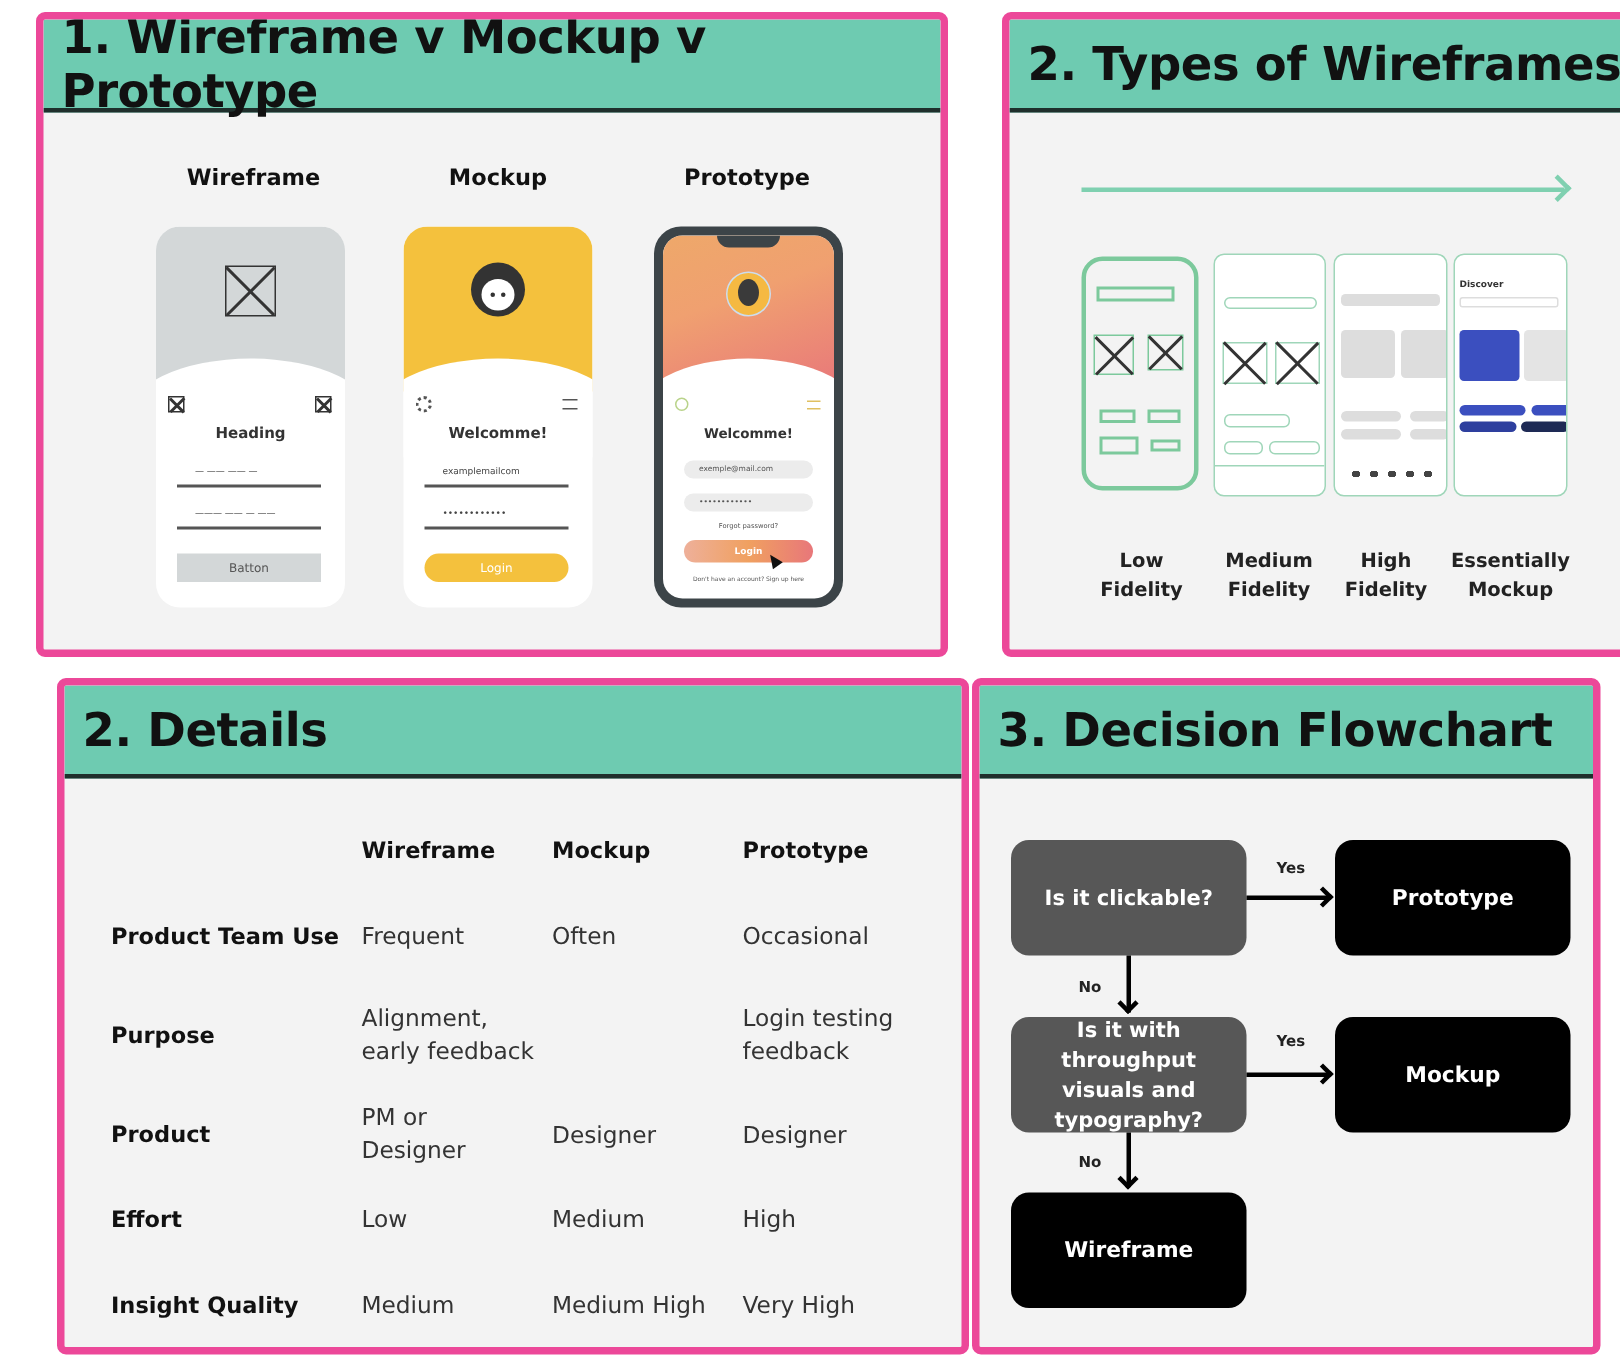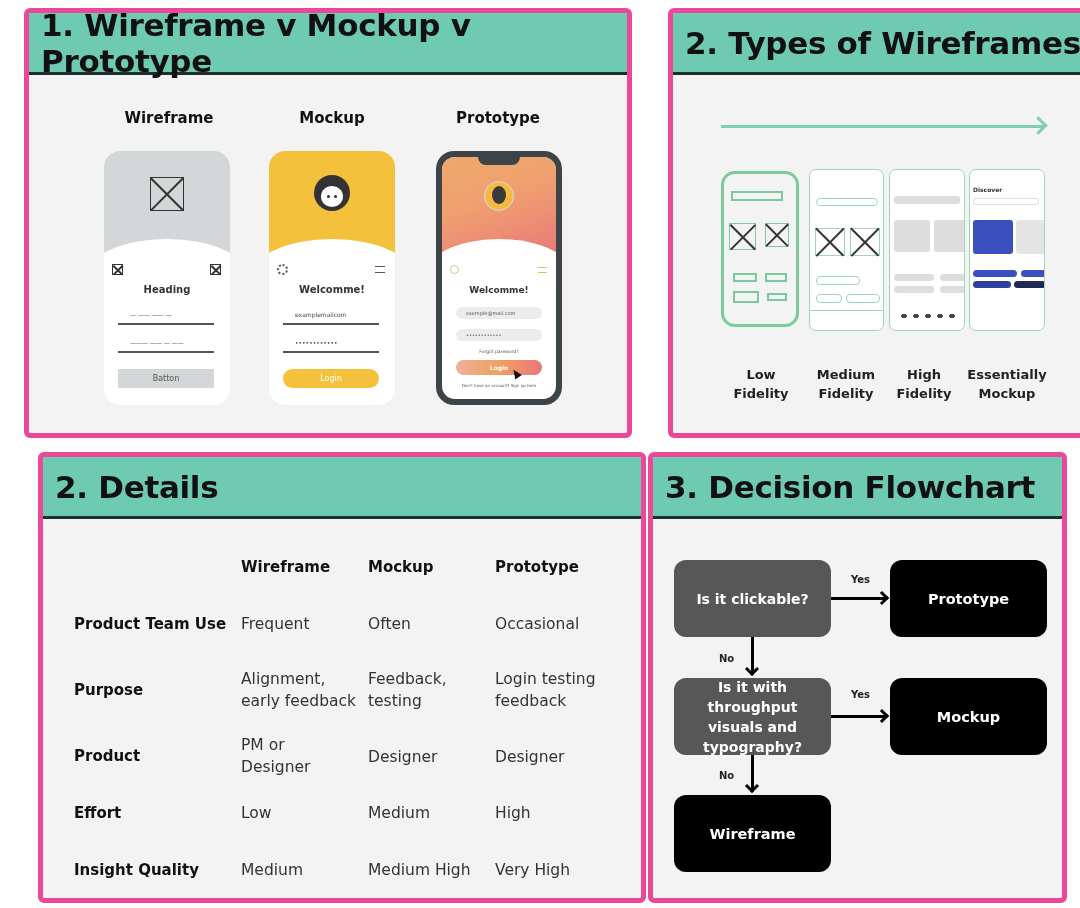--- a/index.html
+++ b/index.html
@@ -199,21 +199,20 @@
   <div class="tbl-h" style="left:325px; top:101px;">Mockup</div>
   <div class="tbl-h" style="left:452px; top:101px;">Prototype</div>
 
   <div class="tbl-rowlabel" style="top:158px;">Product Team Use</div>
   <div class="tbl-cell" style="left:198px; top:156px;">Frequent</div>
   <div class="tbl-cell" style="left:325px; top:156px;">Often</div>
   <div class="tbl-cell" style="left:452px; top:156px;">Occasional</div>
 
   <div class="tbl-rowlabel" style="top:224px;">Purpose</div>
   <div class="tbl-cell" style="left:198px; top:211px; width:125px;">Alignment, early feedback</div>
-  <div class="tbl-cell" style="left:325px; top:211px; width:100px;">Feedback, testing</div>
   <div class="tbl-cell" style="left:452px; top:211px; width:105px;">Login testing feedback</div>
 
   <div class="tbl-rowlabel" style="top:290px;">Product</div>
   <div class="tbl-cell" style="left:198px; top:277px; width:90px;">PM or Designer</div>
   <div class="tbl-cell" style="left:325px; top:289px;">Designer</div>
   <div class="tbl-cell" style="left:452px; top:289px;">Designer</div>
 
   <div class="tbl-rowlabel" style="top:347px;">Effort</div>
   <div class="tbl-cell" style="left:198px; top:345px;">Low</div>
   <div class="tbl-cell" style="left:325px; top:345px;">Medium</div>

